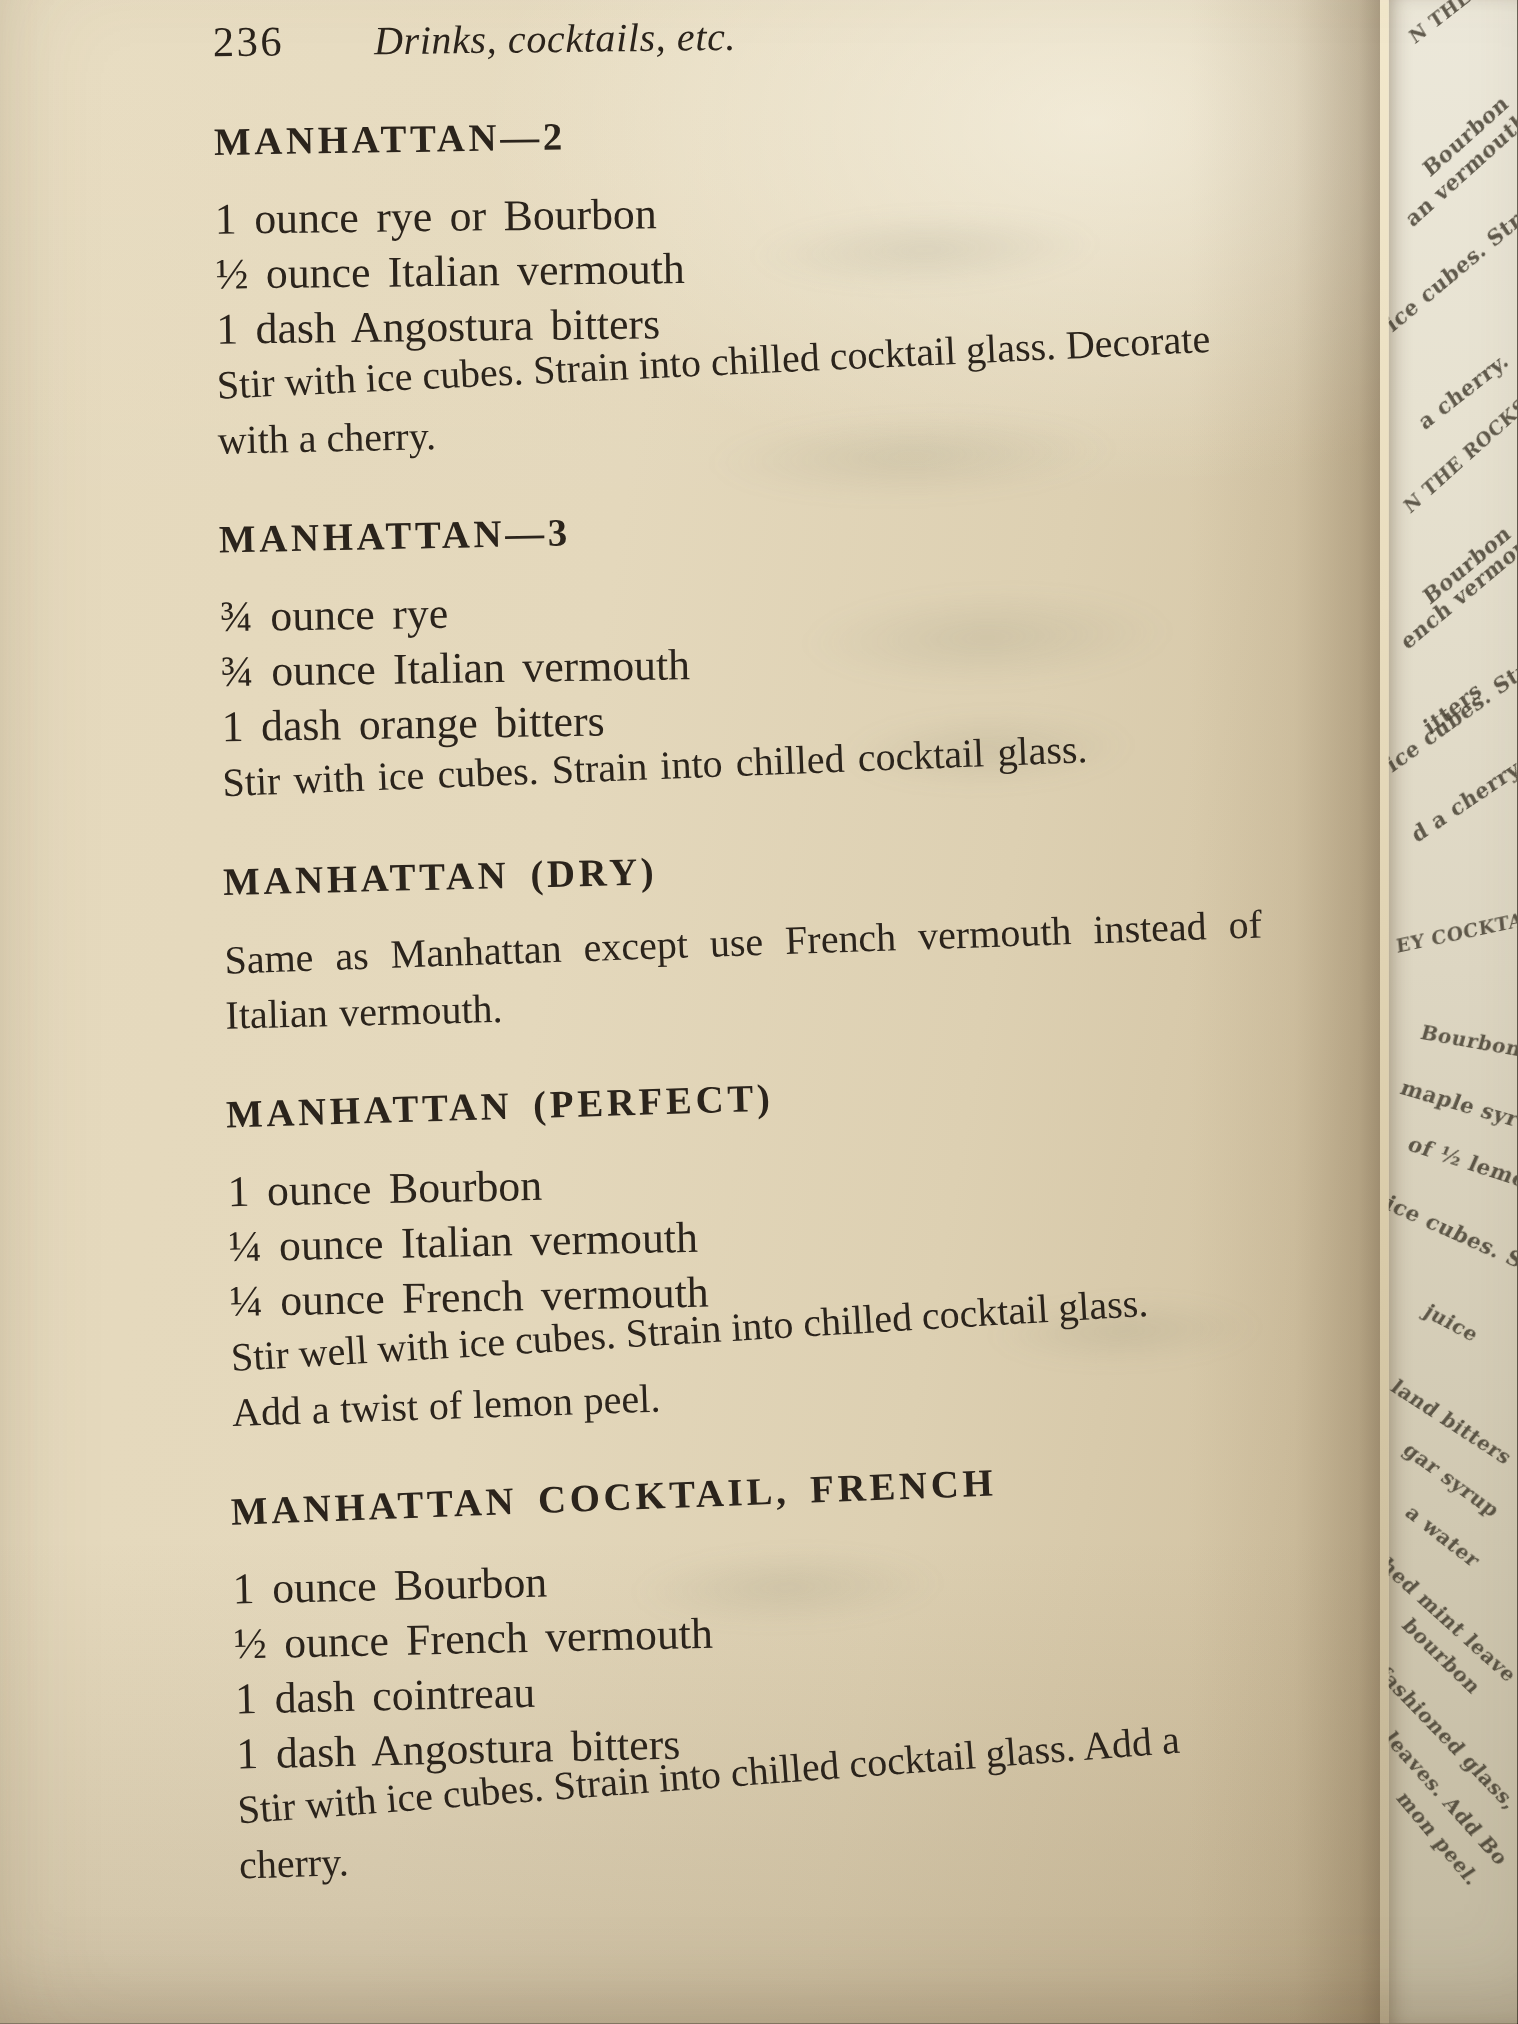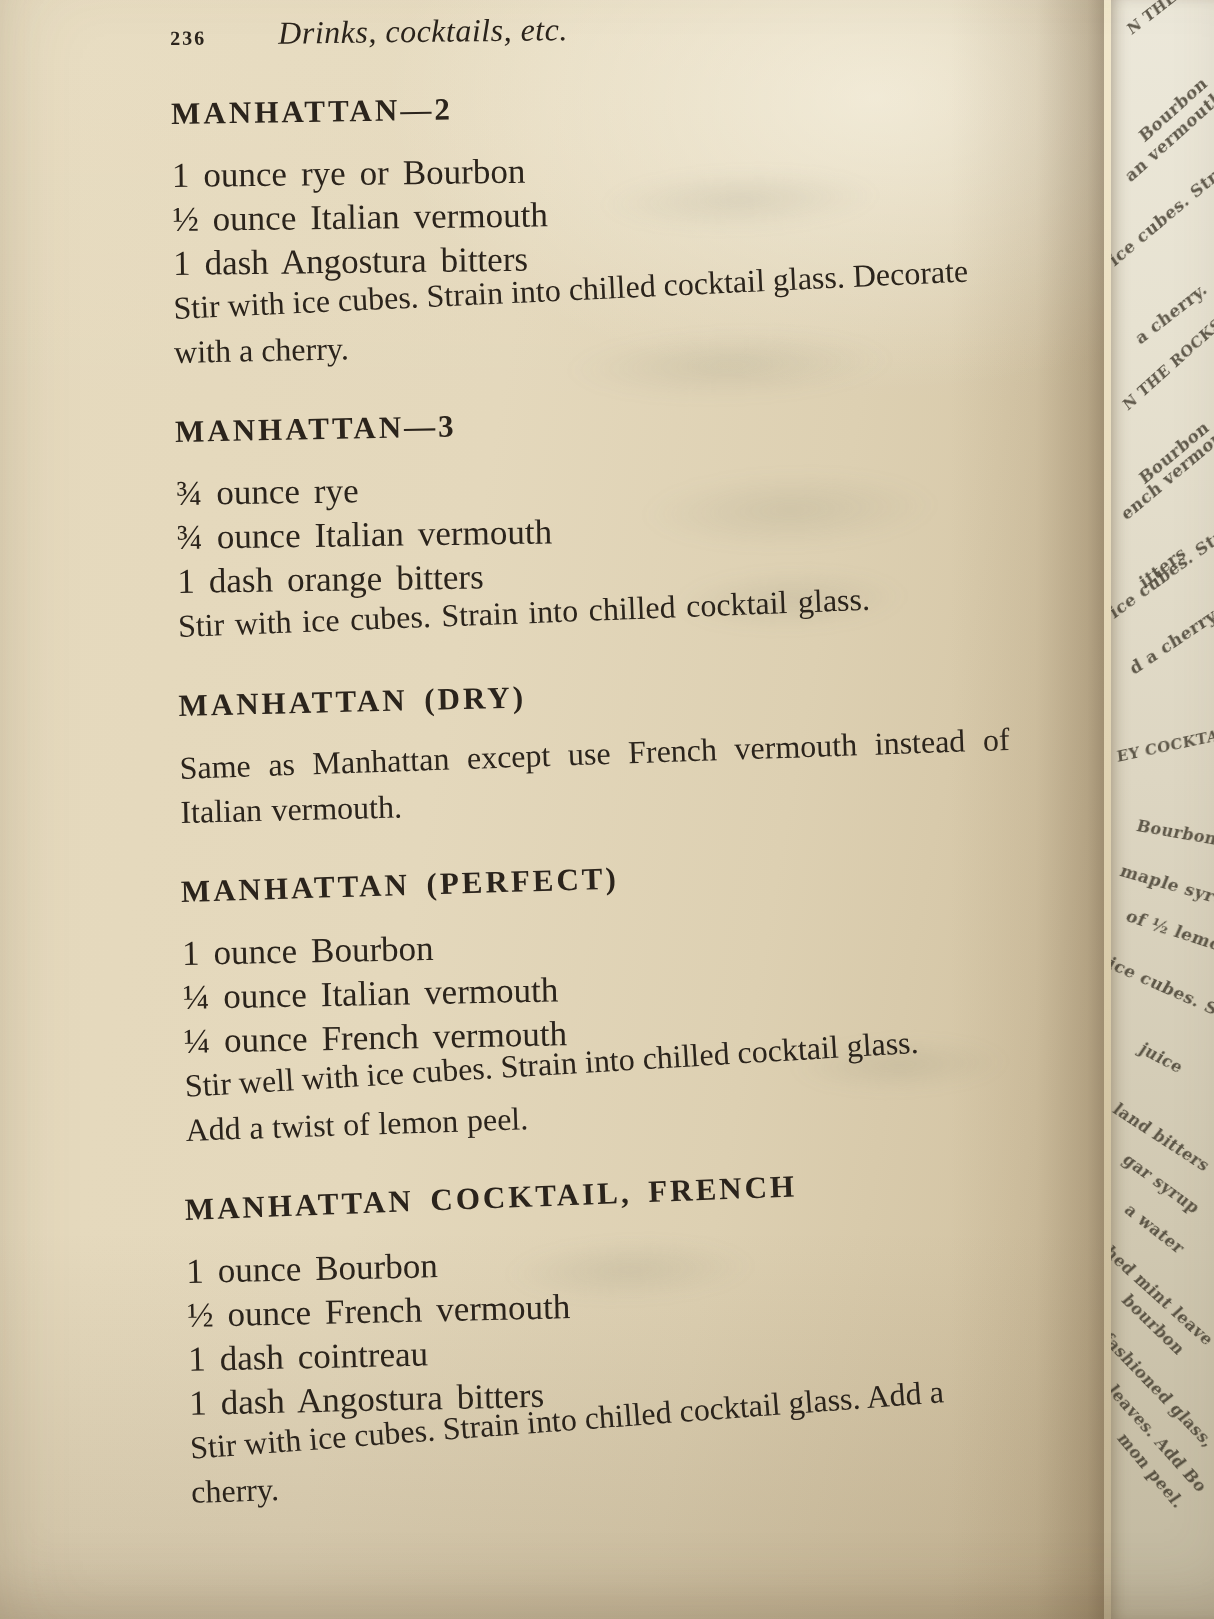--- a/index.html
+++ b/index.html
@@ -24,21 +24,21 @@
     background:radial-gradient(closest-side, rgba(118,118,96,0.14), rgba(118,118,96,0) 78%);
     filter:blur(7px);transform:rotate(-2deg);
   }
   
   .content{
     position:absolute;top:16px;left:170px;width:900px;
     color:#2b241c;
     transform:rotate(-0.7deg);transform-origin:left top;
   }
   .page-head{display:flex;align-items:baseline;height:42px;margin-bottom:36px;white-space:nowrap;}
-  .page-num{font-size:20px;letter-spacing:2px;font-weight:700;}
+  .page-num{font-size:34px;letter-spacing:2px;font-weight:400;}
   .running{font-style:italic;font-size:32px;margin-left:72px;letter-spacing:0.5px;}
   .recipe{margin-bottom:38px;transform-origin:left top;}
   .recipe-title{
     margin:0 0 20px 0;font-size:31px;font-weight:700;line-height:40px;
     letter-spacing:3px;word-spacing:6px;white-space:nowrap;transform-origin:left center;
   }
   .line{white-space:nowrap;line-height:44px;transform-origin:left center;}
   .ingredient{font-size:35px;word-spacing:0.15em;}
   .instruction{font-size:32px;}
   

